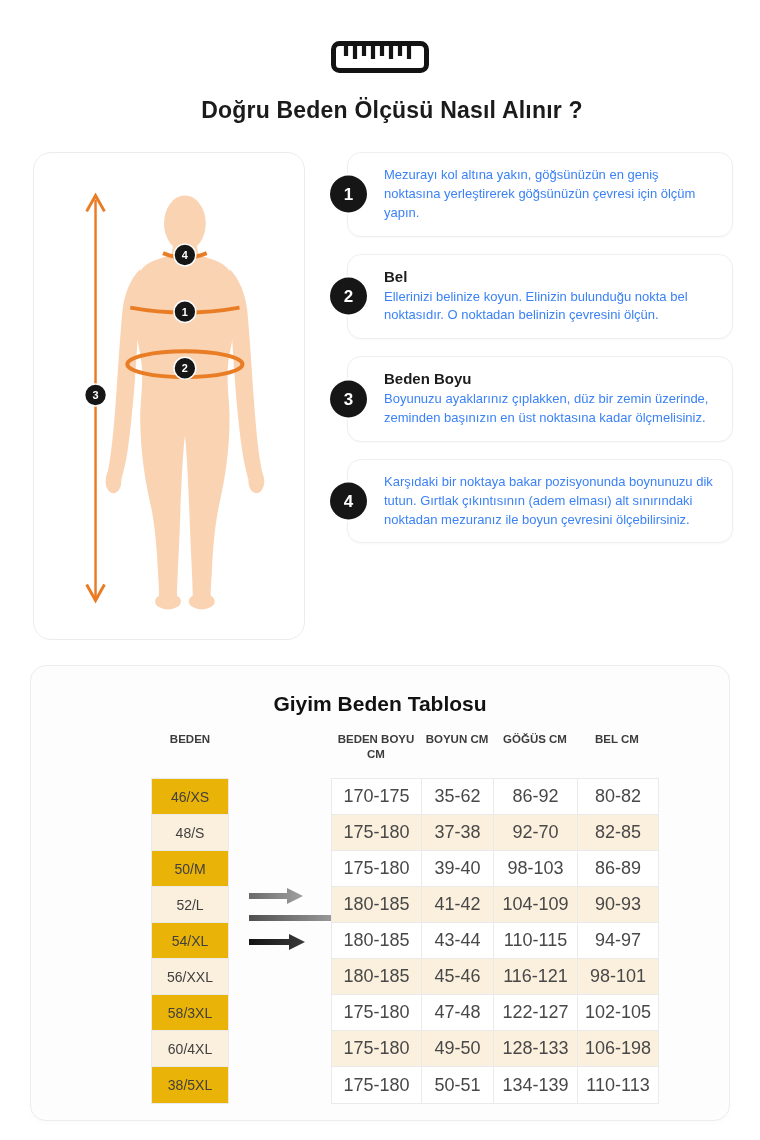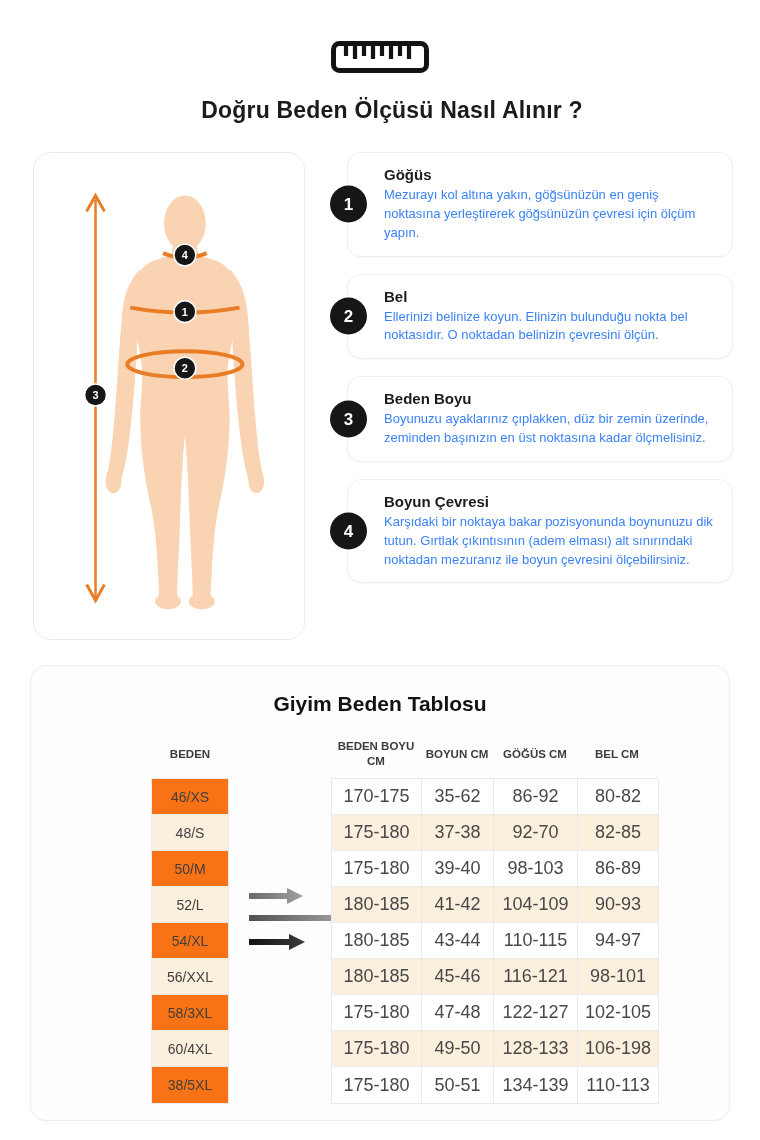--- a/index.html
+++ b/index.html
@@ -36,27 +36,27 @@
   .card-title{ font-size:15px; font-weight:bold; color:#1c1c1c; margin-bottom:3px; }
   .card-text{ font-size:13px; line-height:1.45; color:#3b82f6; }
   
   .table-panel{
     position:absolute; left:30px; top:665px; width:700px; height:456px;
     border:1px solid #ededed; border-radius:16px; background:#fdfdfd;
     box-shadow:0 2px 4px rgba(0,0,0,.02);
   }
   .table-title{ position:absolute; top:26px; width:100%; text-align:center;
     font-size:21px; font-weight:bold; color:#121212; }
-  .thead{ position:absolute; top:66px; left:120px; height:44px; display:flex; align-items:center; }
+  .thead{ position:absolute; top:66px; left:120px; height:44px; display:flex; align-items:flex-start; }
   .th{ display:flex; align-items:center; justify-content:center; text-align:center;
     font-size:11.5px; font-weight:bold; color:#3c3c3c; line-height:1.3; }
   .w-beden{width:78px}.w-gap{width:102px}.w-boyu{width:90px}.w-boyun{width:72px}.w-gogus{width:84px}.w-bel{width:80px}
   .beden-col{ position:absolute; left:120px; top:112px; width:78px; border:1px solid #eaeaea; background:#fff; }
   .beden-cell{ height:36px; border-bottom:1px solid #eaeaea; display:flex; align-items:center;
-    justify-content:center; font-size:14px; color:#3f3f3f; background:#f97316; }
+    justify-content:center; font-size:14px; color:#3f3f3f; background:#eab308; }
   .beden-col .beden-cell:last-child{ border-bottom:none; }
   .data-grid{ position:absolute; left:300px; top:112px; border:1px solid #eaeaea;
     display:grid; grid-template-columns:90px 72px 84px 80px; background:#fff; }
   .cell{ height:36px; border-right:1px solid #eaeaea; border-bottom:1px solid #eaeaea;
     display:flex; align-items:center; justify-content:center; font-size:18px; color:#484848; background:#fff; }
   .data-grid .cell:nth-child(4n){ border-right:none; }
   .data-grid .cell:nth-child(n+33){ border-bottom:none; }
   .alt{ background:#fbf0de !important; }
   .arrows{ position:absolute; left:216px; top:220px; width:120px; height:76px; }
 </style>
@@ -157,36 +157,34 @@
         <text x="152" y="220" text-anchor="middle" font-size="11" font-weight="bold" fill="#fff">2</text>
         <circle cx="62" cy="243" r="11" fill="#161616" stroke="#fff" stroke-width="1.5"></circle>
         <text x="62" y="247" text-anchor="middle" font-size="11" font-weight="bold" fill="#fff">3</text>
       </g>
     </svg>
   </div>
 
   <div class="cards">
     <div class="card">
       <div class="card-badge">1</div>
-      <div class="card-title">Göğüs</div>
       <div class="card-text">Mezurayı kol altına yakın, göğsünüzün en geniş noktasına yerleştirerek göğsünüzün çevresi için ölçüm yapın.</div>
     </div>
     <div class="card">
       <div class="card-badge">2</div>
       <div class="card-title">Bel</div>
       <div class="card-text">Ellerinizi belinize koyun. Elinizin bulunduğu nokta bel noktasıdır. O noktadan belinizin çevresini ölçün.</div>
     </div>
     <div class="card">
       <div class="card-badge">3</div>
       <div class="card-title">Beden Boyu</div>
       <div class="card-text">Boyunuzu ayaklarınız çıplakken, düz bir zemin üzerinde, zeminden başınızın en üst noktasına kadar ölçmelisiniz.</div>
     </div>
     <div class="card">
       <div class="card-badge">4</div>
-      <div class="card-title">Boyun Çevresi</div>
       <div class="card-text">Karşıdaki bir noktaya bakar pozisyonunda boynunuzu dik tutun. Gırtlak çıkıntısının (adem elması) alt sınırındaki noktadan mezuranız ile boyun çevresini ölçebilirsiniz.</div>
     </div>
   </div>
 
   <div class="table-panel">
     <div class="table-title">Giyim Beden Tablosu</div>
 
     <div class="thead">
       <div class="th w-beden">BEDEN</div>
       <div class="w-gap"></div>

